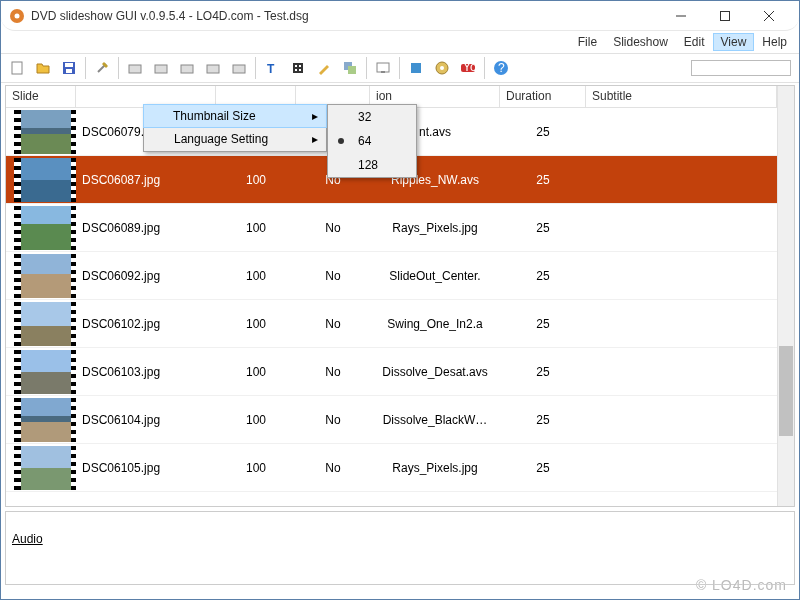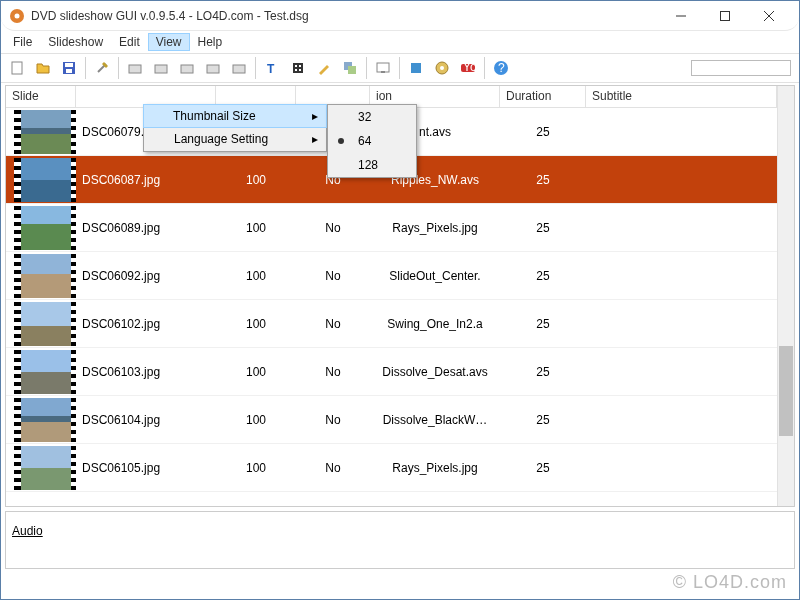--- a/index.html
+++ b/index.html
@@ -1,21 +1,21 @@
 <!DOCTYPE html>
 <html><head>
 <meta charset="utf-8">
 <style>
 * { box-sizing: border-box; margin: 0; padding: 0; font-family: 'Segoe UI', Tahoma, sans-serif; font-size: 12px; }
 body { background: #fff; width: 800px; height: 600px; overflow: hidden; position: relative; border: 1px solid #5a7fa8; }
 .titlebar { height: 30px; background: #fff; display: flex; align-items: center; padding: 0 8px; border-bottom: 1px solid #e8e8e8; border-radius: 14px; }
 .titlebar .icon { width: 16px; height: 16px; margin-right: 6px; }
 .titlebar .title { flex: 1; color: #333; }
 .titlebar .winbtn { width: 44px; height: 30px; display: flex; align-items: center; justify-content: center; color: #333; }
-.menubar { height: 22px; display: flex; align-items: center; padding: 0 4px; background: #fff; }
+.menubar { height: 22px; display: flex; align-items: center; padding: 0 4px; background: #fff; justify-content: flex-end; }
 .menubar .menuitem { padding: 2px 8px; color: #333; }
 .menubar .menuitem.active { background: #cce8ff; border: 1px solid #99d1ff; padding: 1px 7px; }
 .toolbar { height: 30px; background: #fff; border-top: 1px solid #e1e1e1; border-bottom: 1px solid #e1e1e1; display: flex; align-items: center; padding: 0 4px; gap: 2px; }
 .toolbar .tbtn { width: 24px; height: 24px; display: flex; align-items: center; justify-content: center; border: 1px solid transparent; }
 .toolbar .sep { width: 1px; height: 22px; background: #d0d0d0; margin: 0 2px; }
 .toolbar .spacer { flex: 1; }
 .toolbar .progress { width: 100px; height: 16px; border: 1px solid #bbb; margin-right: 4px; }
 .grid-wrap { position: relative; height: 422px; border: 1px solid #ccc; margin: 2px 4px 0 4px; display: flex; }
 .grid { flex: 1; overflow: hidden; }
 .grid-header { display: flex; height: 22px; background: #fff; border-bottom: 1px solid #e1e1e1; }
@@ -24,22 +24,22 @@
 .row { display: flex; height: 48px; align-items: center; border-bottom: 1px solid #f0f0f0; }
 .row.selected { background: #c2410c; color: #fff; }
 .row .cell { padding: 0 6px; text-align: center; overflow: hidden; white-space: nowrap; text-overflow: ellipsis; }
 .row .cell.left { text-align: left; }
 .thumb { width: 64px; height: 44px; background: #333; display: flex; margin: 2px; position: relative; }
 .thumb::before, .thumb::after { content: ''; position: absolute; top: 0; bottom: 0; width: 7px; background: repeating-linear-gradient(#000 0 4px, #fff 4px 8px); }
 .thumb::before { left: 0; } .thumb::after { right: 0; }
 .thumb .img { flex: 1; margin: 0 7px; }
 .vscroll { width: 17px; background: #f0f0f0; border-left: 1px solid #e1e1e1; position: relative; }
 .vscroll .thumb-s { position: absolute; left: 1px; right: 1px; top: 260px; height: 90px; background: #c1c1c1; }
-.audio-panel { margin: 4px 4px 2px 4px; border: 1px solid #ccc; height: 58px; padding: 12px 6px; text-decoration: underline; }
-.watermark { position: absolute; right: 12px; bottom: 6px; color: #bbb; font-size: 18px; letter-spacing: 1px; text-shadow: 0 1px 0 #fff; margin-left: 20px; }
+.audio-panel { margin: 4px 4px 2px 4px; border: 1px solid #ccc; height: 74px; padding: 20px 6px; text-decoration: underline; }
+.watermark { position: absolute; right: 12px; bottom: 6px; color: #bbb; font-size: 14px; letter-spacing: 1px; text-shadow: 0 1px 0 #fff; margin-left: 20px; }
 .dropdown { position: absolute; background: #f0f0f0; border: 1px solid #a0a0a0; box-shadow: 2px 2px 4px rgba(0,0,0,0.3); z-index: 100; margin-top: 48px; }
 .dropdown .ditem { height: 24px; display: flex; align-items: center; padding: 0 24px 0 30px; position: relative; }
 .dropdown .ditem.hl { background: #cce8ff; border: 1px solid #99d1ff; margin: -1px; padding: 0 23px 0 29px; }
 .dropdown .arrow { position: absolute; right: 8px; }
 .dropdown .radio { position: absolute; left: 10px; width: 6px; height: 6px; background: #333; border-radius: 50%; }
 .dd1 { left: 142px; top: 55px; width: 184px; }
 .dd2 { left: 326px; top: 55px; width: 90px; }
 .col-slide { width: 70px; text-align: left !important; }
 .col-name { width: 140px; }
 .col-frames { width: 80px; }

